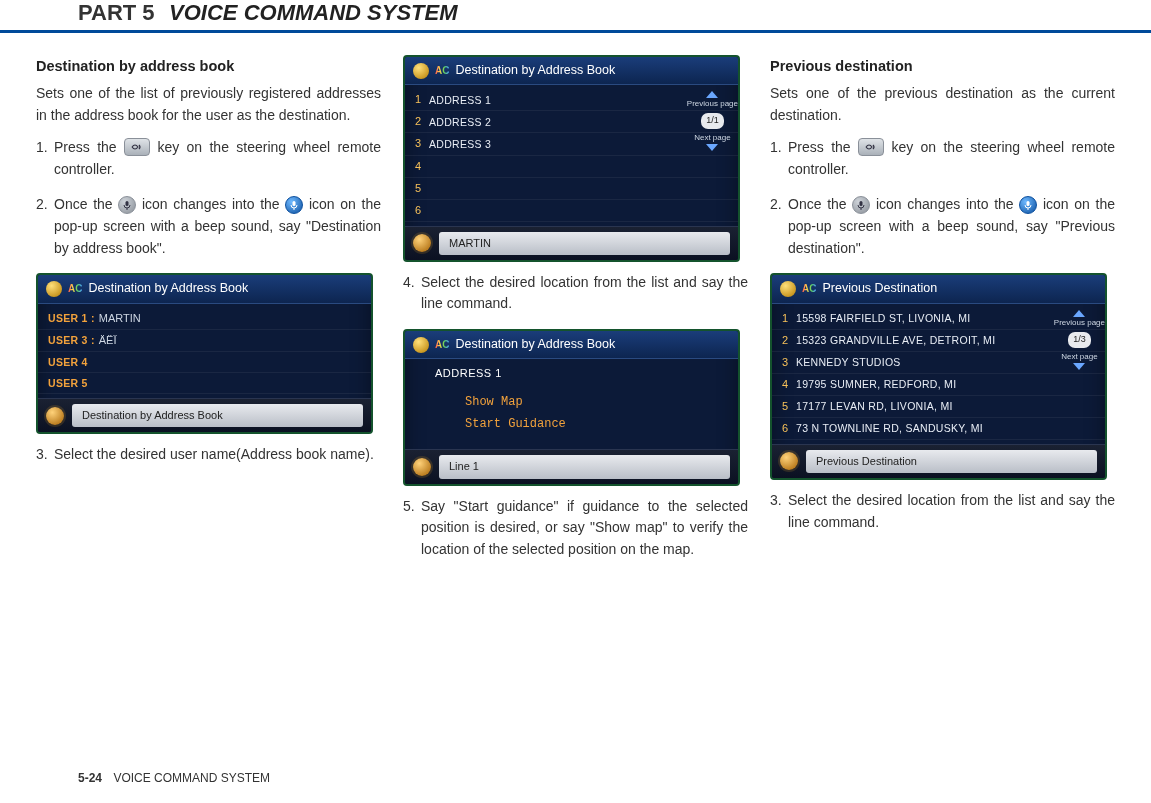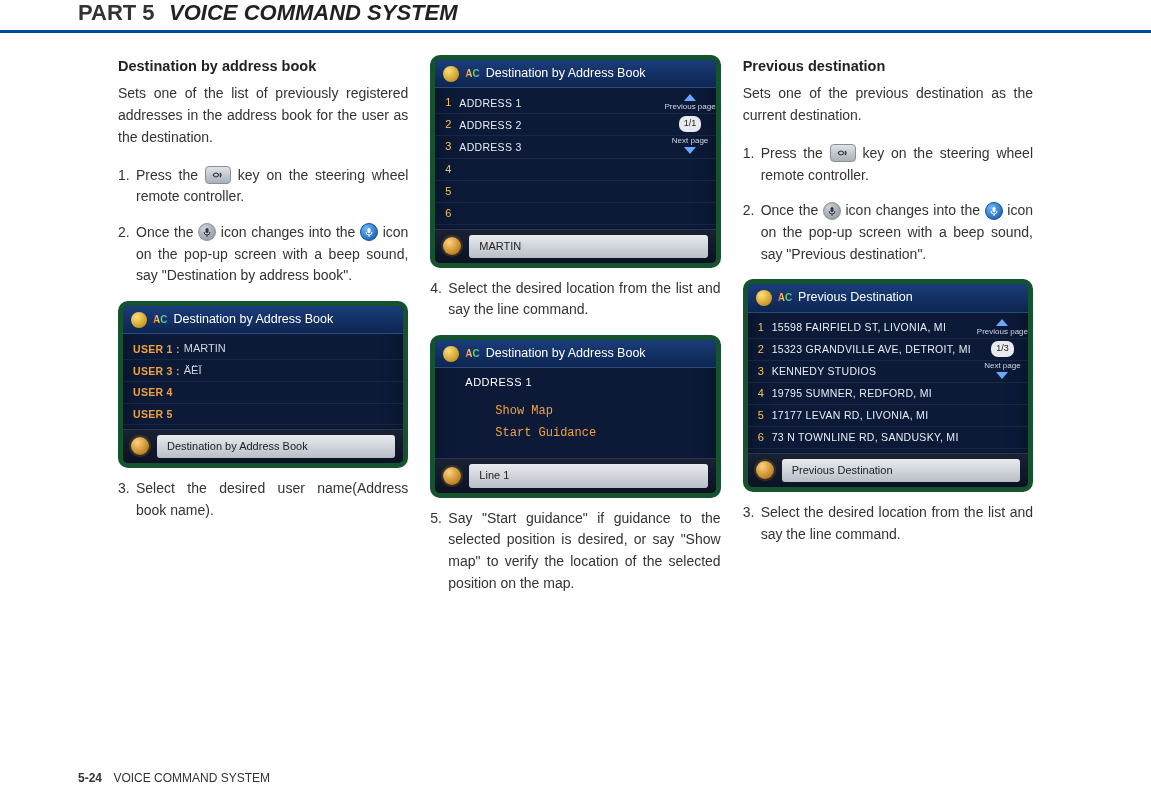--- a/index.html
+++ b/index.html
@@ -24,35 +24,35 @@
   }
   .header-title {
     font-size: 22px;
     font-weight: 700;
     font-style: italic;
     color: #222;
   }
   .columns {
     display: flex;
     gap: 22px;
-    padding: 0 118px;
+    padding: 0 36px;
   }
   .col {
     flex: 1;
     font-size: 14px;
     color: #333;
     line-height: 1.55;
   }
   .col h3 {
     font-size: 14.5px;
     font-weight: 700;
     color: #222;
     margin-bottom: 6px;
   }
-  .col p { margin-bottom: 16px; text-align: justify; }
+  .col p { margin-bottom: 10px; text-align: justify; }
   .step { display: flex; margin-bottom: 14px; text-align: justify; }
   .step-num { flex: 0 0 18px; }
   .step-body { flex: 1; }
   .inline-icon {
     display: inline-flex;
     align-items: center;
     justify-content: center;
     vertical-align: middle;
     width: 26px;
     height: 18px;
@@ -68,24 +68,24 @@
     width: 18px; height: 18px; border-radius: 50%;
     background: radial-gradient(circle at 35% 30%, #cfd4da, #898f97);
   }
   .inline-icon.circle-blue {
     width: 18px; height: 18px; border-radius: 50%;
     background: radial-gradient(circle at 35% 30%, #6fb9ff, #0b4f9e);
     border: 1px solid #0b4f9e;
   }
   
   .screenshot {
-    border: 5px solid #14532d;
+    border: 2px solid #14532d;
     background: #0c1a38;
-    border-radius: 10px;
-    margin: 6px 0 10px 0;
+    border-radius: 4px;
+    margin: 6px 8px 10px 0;
     box-shadow: inset 0 0 20px rgba(0,0,0,.4);
     font-size: 11px;
     color: #e0e6ef;
     overflow: hidden;
     position: relative;
   }
   .screen-header {
     display: flex;
     align-items: center;
     gap: 6px;

